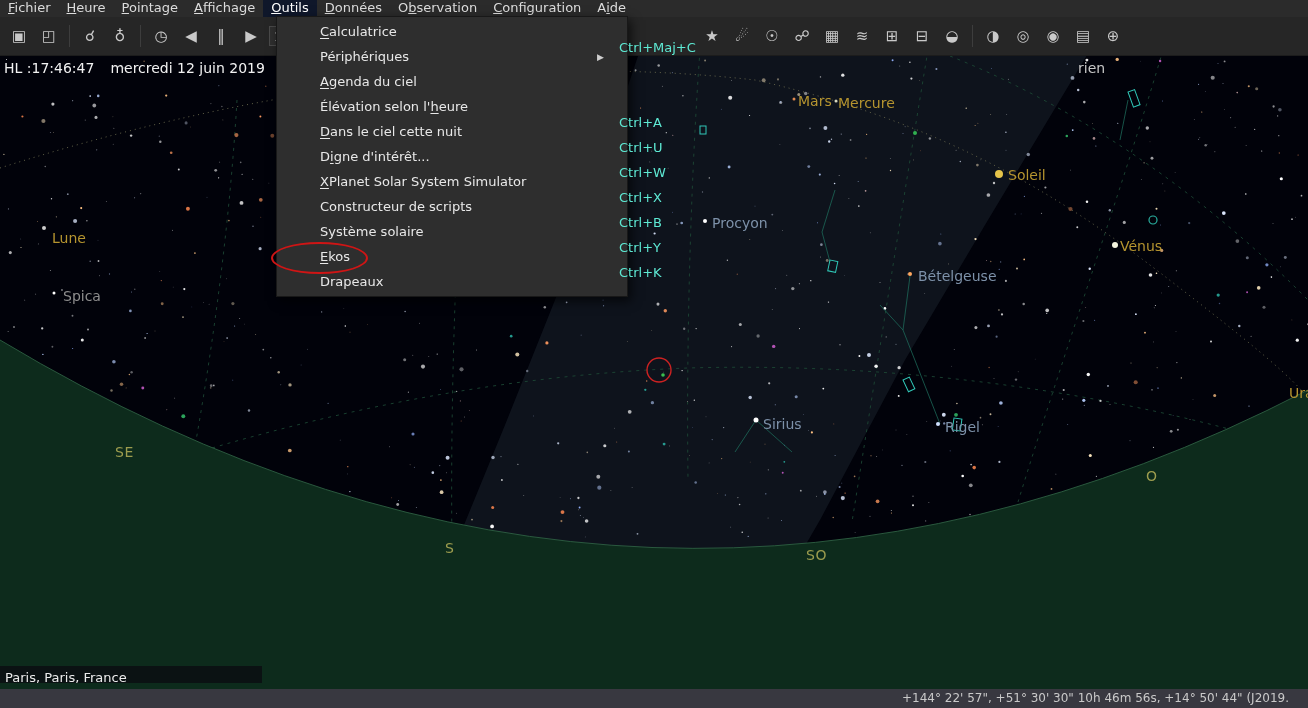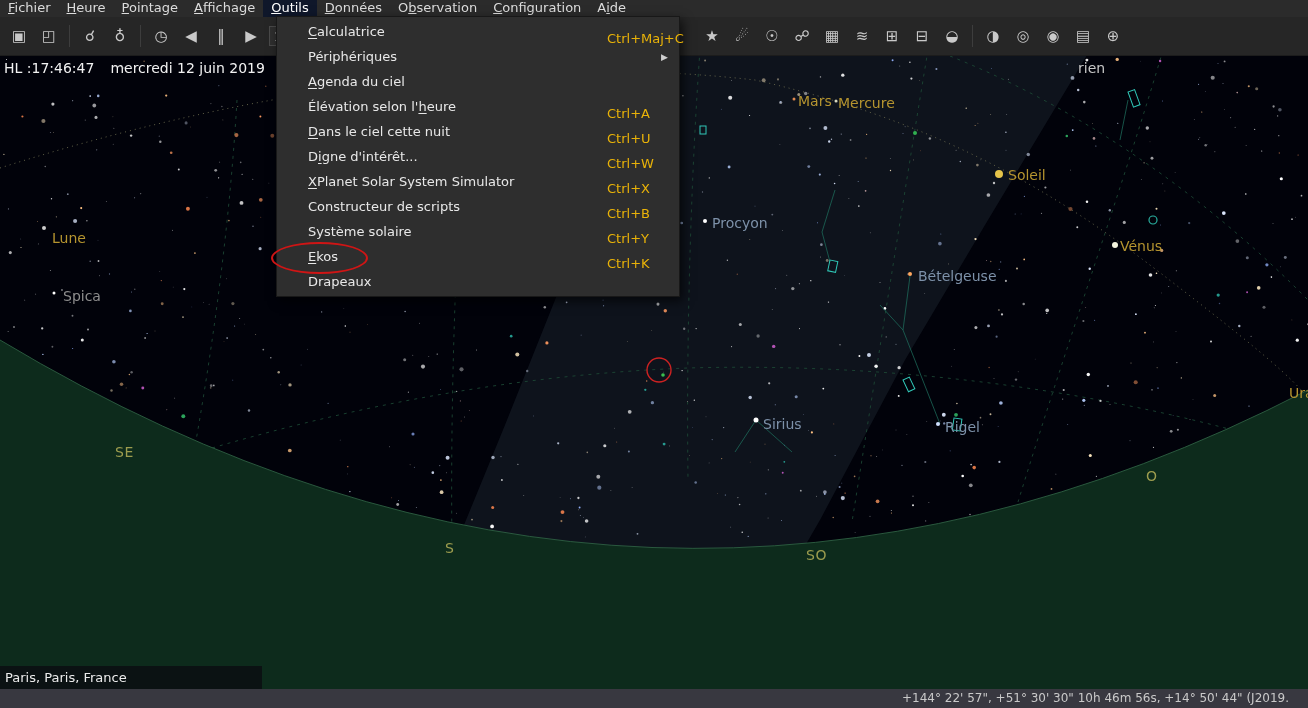--- a/index.html
+++ b/index.html
@@ -15,21 +15,21 @@
   #sky-svg{position:absolute;left:0;top:0;z-index:1;}
   #sky-labels{position:absolute;inset:0;z-index:2;pointer-events:none;}
   .sky-label{position:absolute;font-size:14px;white-space:nowrap;pointer-events:auto;}
   .sky-label.cardinal{font-size:14px;letter-spacing:.5px;}
 
   
   #time-box{position:absolute;left:4px;top:60px;z-index:3;color:#f2f2f2;font-size:14px;white-space:nowrap;}
   #time-box .clock{margin-right:16px;}
   #focus-box{position:absolute;left:1078px;top:60px;z-index:3;color:#c6c6c6;font-size:14px;}
   #location-box{
-    position:absolute;left:0;top:666px;width:262px;height:23px;z-index:3;
+    position:absolute;left:0;top:666px;width:262px;height:17px;z-index:3;
     background:rgba(12,14,18,.85);color:#ececec;font-size:13px;line-height:23px;padding-left:5px;box-sizing:border-box;
   }
 
   
   #chrome{position:absolute;left:0;top:0;right:0;height:55px;background:#262626;z-index:10;border-bottom:1px solid #1c1c1c;}
   #menubar{display:flex;align-items:center;height:17px;background:#2b2b2b;font-size:13px;color:#dcdcdc;}
   .mb-item{padding:0 8px;height:17px;line-height:16px;cursor:default;}
   .mb-item.active{background:#0f172a;color:#ffffff;}
   #toolbar{position:relative;height:38px;display:flex;align-items:center;padding:0 4px;}
   .tb-group{display:flex;align-items:center;}
@@ -40,26 +40,26 @@
     color:#c9c9c9;font-size:15px;
   }
   .tb-sep{width:1px;height:22px;background:#3d3d3d;margin:0 5px;}
   #time-step{
     color:#e0e0e0;font-size:13px;background:#2f2f2f;border:1px solid #4a4a4a;
     width:34px;height:20px;line-height:20px;padding:0 4px;margin-left:3px;box-sizing:border-box;
   }
 
   
   #tools-menu{
-    position:absolute;left:276px;top:16px;width:404px;z-index:20;
+    position:absolute;left:276px;top:16px;width:352px;z-index:20;
     background:#2e2e2e;border:1px solid #181818;box-shadow:3px 4px 10px rgba(0,0,0,.65);
-    padding:2px 4px;font-size:13px;color:#e8e8e8;box-sizing:border-box;
+    padding:2px 16px;font-size:13px;color:#e8e8e8;box-sizing:border-box;
   }
   .menu-item{position:relative;height:25px;line-height:25px;padding-left:27px;cursor:default;}
-  .menu-item .shortcut{position:absolute;left:326px;top:7px;color:#eab308;}
+  .menu-item .shortcut{position:absolute;left:326px;top:16px;color:#5eead4;}
   .menu-item .sub-arrow{position:absolute;right:7px;top:1px;font-size:9px;color:#cfcfcf;}
   .menu-item u{text-underline-offset:2px;}
 
   
   #ekos-annotation{
     position:absolute;left:271px;top:242px;width:93px;height:28px;z-index:21;
     border:2px solid #cf1515;border-radius:50%;pointer-events:none;
   }
 
   

